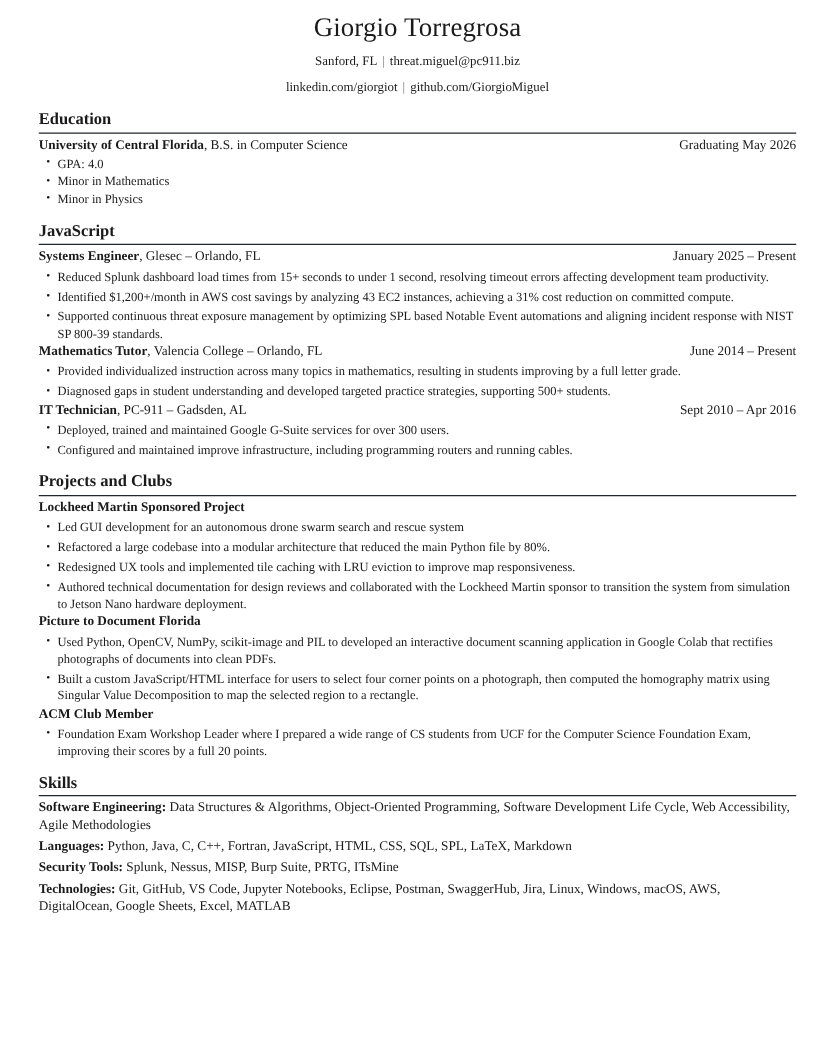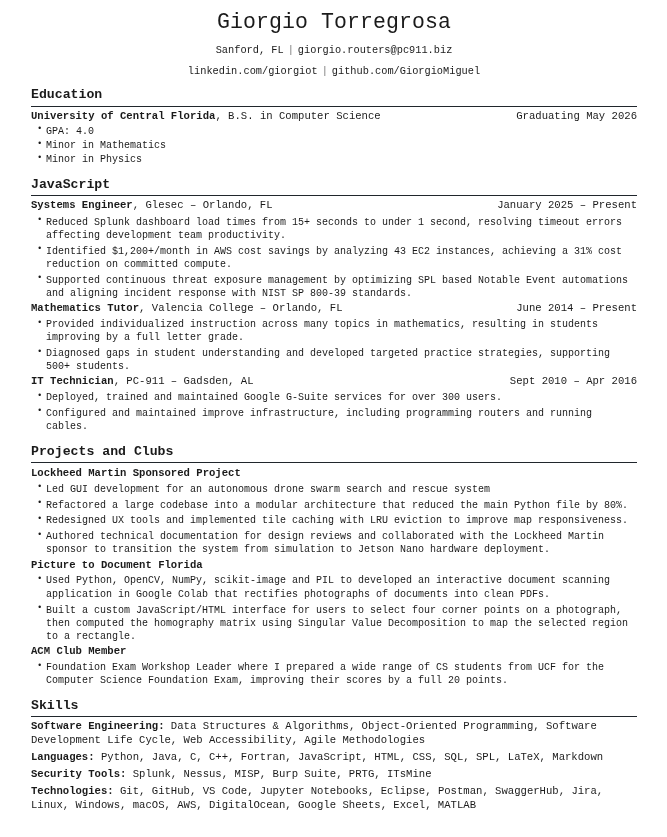--- a/index.html
+++ b/index.html
@@ -13,21 +13,20 @@
     font-family: "Liberation Serif", "DejaVu Serif", serif;
     color: #1a1a1a;
     overflow: hidden;
   }
   .page {
     width: 667px;
     height: 609px;
     box-sizing: border-box;
     padding: 6px 30px 0 31px;
     position: relative;
-    font-family: Liberation Mono, monospace;
   }
 
   
   .name {
     text-align: center;
     font-size: 21.5px;
     font-weight: normal;
     letter-spacing: 0.1px;
     margin: 4px 0 0 0;
     line-height: 1.15;
@@ -114,21 +113,21 @@
 </style>
 </head>
 <body>
 
 <div class="page">
 
   <div>
     <h1 class="name">Giorgio Torregrosa</h1>
 
     <div class="contact-line">
-      <span>Sanford, FL</span><span class="sep">|</span><span>giorgio.routers@pc911.biz</span>
+      <span>Sanford, FL</span><span class="sep">|</span><span>threat.miguel@pc911.biz</span>
     </div>
 
     <div class="contact-line second">
       <span>linkedin.com/giorgiot</span><span class="sep">|</span><span>github.com/GiorgioMiguel</span>
     </div>
   </div>
 
   <div class="section">
     <div class="section-title">Education</div>
     <div class="rule"></div>

